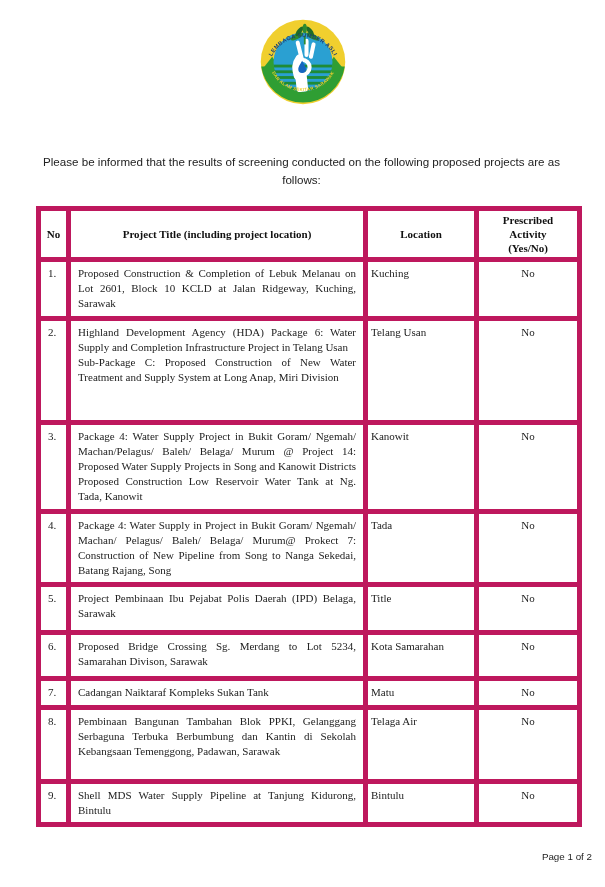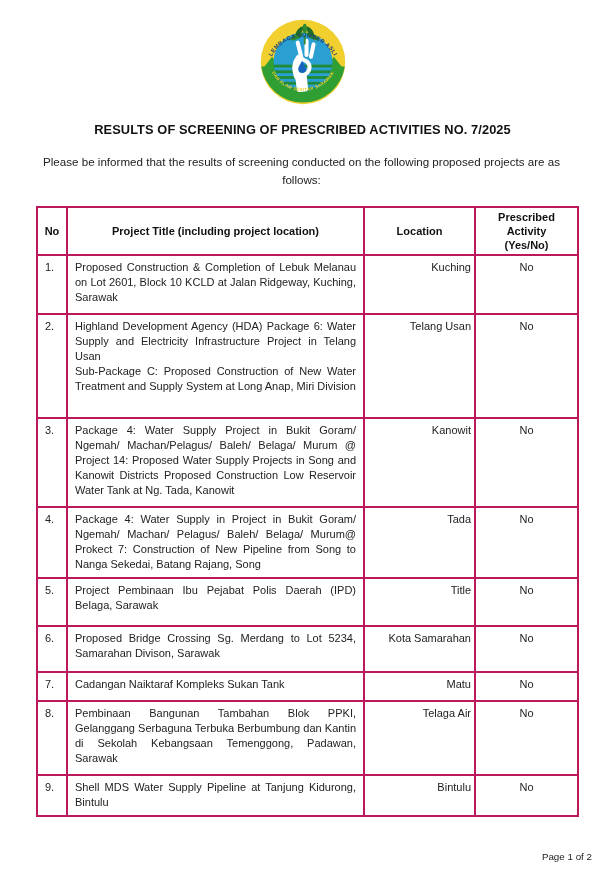--- a/index.html
+++ b/index.html
@@ -9,27 +9,27 @@
   .logo-wrap{position:absolute;top:18px;left:50%;transform:translateX(-50%);width:88px;height:88px;}
 
   .doc-title{position:absolute;top:122px;left:0;width:100%;text-align:center;
     font-size:12.8px;font-weight:bold;letter-spacing:.1px;color:#111;}
 
   .intro{position:absolute;top:153px;left:25px;right:27px;
     font-size:11.6px;line-height:17.5px;color:#222;text-align:center;}
 
   table.screen{position:absolute;top:206px;left:36px;width:541px;
     border-collapse:collapse;table-layout:fixed;font-size:11px;color:#222;}
-  table.screen th, table.screen td{border:2px solid #be185d;vertical-align:top;overflow:hidden;}
+  table.screen th, table.screen td{border:5px solid #be185d;vertical-align:top;overflow:hidden;font-family:Liberation Serif, serif;}
   table.screen th{height:42px;vertical-align:middle;text-align:center;font-weight:bold;
     white-space:pre-line;line-height:14px;padding:2px 3px;color:#111;}
   td.c-no{text-align:left;padding:4px 2px 4px 7px;line-height:15px;}
   td.c-title{text-align:justify;padding:4px 7px;line-height:15px;}
   td.c-title div{text-align:justify;}
-  td.c-loc{text-align:right;padding:4px 3px;line-height:15px;}
+  td.c-loc{text-align:left;padding:4px 3px;line-height:15px;}
   td.c-pre{text-align:center;padding:4px 3px;line-height:15px;}
 
   .footer{position:absolute;top:851px;right:13px;font-size:9.8px;color:#222;padding-left:28px;}
 </style>
 </head>
 <body>
 
 <div class="page">
 
   <div class="logo-wrap">
@@ -80,21 +80,20 @@
 
       <text font-family="Liberation Sans, sans-serif" font-size="6.4" font-weight="bold" letter-spacing="0.5">
         <textPath href="#arcTop" startOffset="50%" text-anchor="middle" fill="#1b3f72">LEMBAGA SUMBER ASLI</textPath>
       </text>
       <text font-family="Liberation Sans, sans-serif" font-size="5" font-weight="bold" letter-spacing="0.4">
         <textPath href="#arcBottom" startOffset="50%" text-anchor="middle" fill="#f0cf2e">DAN ALAM SEKITAR SARAWAK</textPath>
       </text>
     </svg>
   </div>
 
-  <div class="doc-title">RESULTS OF SCREENING OF PRESCRIBED ACTIVITIES NO. 7/2025</div>
 
   <div class="intro">Please be informed that the results of screening conducted on the following proposed projects are as follows:</div>
 
   <table class="screen">
     <colgroup>
       <col style="width:30px">
         <col style="width:297px">
         <col style="width:111px">
         <col style="width:103px">
     </colgroup>
@@ -113,21 +112,21 @@
           <td class="c-no">1.</td>
           <td class="c-title">
             <div>Proposed Construction &amp; Completion of Lebuk Melanau on Lot 2601, Block 10 KCLD at Jalan Ridgeway, Kuching, Sarawak</div>
           </td>
           <td class="c-loc">Kuching</td>
           <td class="c-pre">No</td>
         </tr>
         <tr style="height: 104px;">
           <td class="c-no">2.</td>
           <td class="c-title">
-            <div>Highland Development Agency (HDA) Package 6: Water Supply and Electricity Infrastructure Project in Telang Usan</div>
+            <div>Highland Development Agency (HDA) Package 6: Water Supply and Completion Infrastructure Project in Telang Usan</div>
             <div>Sub-Package C: Proposed Construction of New Water Treatment and Supply System at Long Anap, Miri Division</div>
           </td>
           <td class="c-loc">Telang Usan</td>
           <td class="c-pre">No</td>
         </tr>
         <tr style="height: 89px;">
           <td class="c-no">3.</td>
           <td class="c-title">
             <div>Package 4: Water Supply Project in Bukit Goram/ Ngemah/ Machan/Pelagus/ Baleh/ Belaga/ Murum @ Project 14: Proposed Water Supply Projects in Song and Kanowit Districts Proposed Construction Low Reservoir Water Tank at Ng. Tada, Kanowit</div>
           </td>

